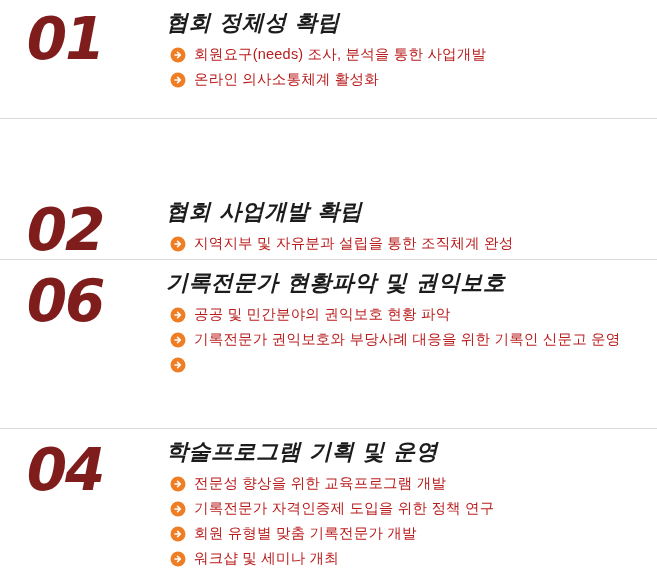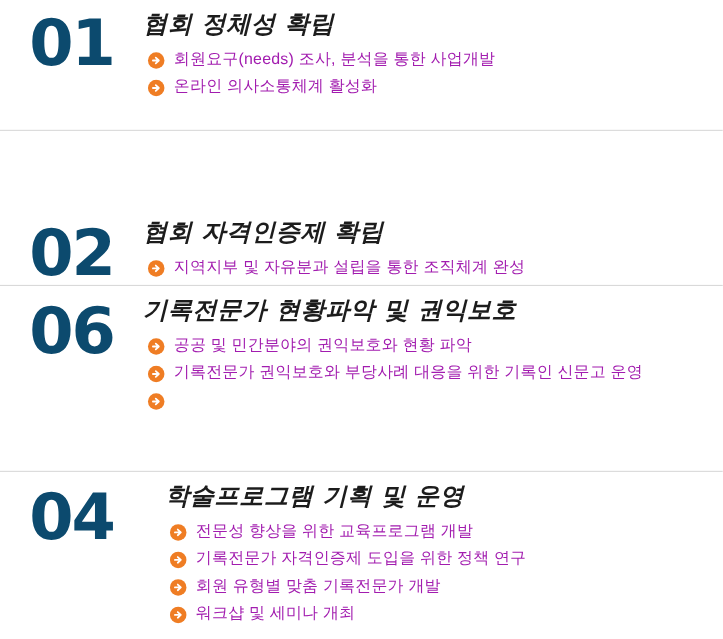--- a/index.html
+++ b/index.html
@@ -38,29 +38,31 @@
     flex: 0 0 130px;
     display: flex;
     justify-content: center;
     box-sizing: border-box;
     padding-top: 4px;
   }
   .num {
     font-family: "DejaVu Sans", sans-serif;
     font-size: 58px;
     font-weight: bold;
-    color: #0c4a6e;
+    color: #7f1d1d;
     letter-spacing: -2px;
     line-height: 1;
     user-select: none;
+    font-style: italic;
   }
   .body-col {
     flex: 1 1 auto;
     box-sizing: border-box;
     padding-right: 7px;
+    margin-left: 36px;
   }
   .sec-title {
     font-family: "DejaVu Serif", serif;
     font-size: 22px;
     font-weight: bold;
     font-style: italic;
     color: #1c1c1c;
     line-height: 1.15;
     margin: 0 0 10px 0;
     letter-spacing: 0.5px;
@@ -79,29 +81,29 @@
   .bullet-icon {
     flex: 0 0 auto;
     width: 16px;
     height: 16px;
     margin-right: 8px;
     margin-top: 2px;
   }
   .bullet-text {
     font-family: "Liberation Sans", sans-serif;
     font-size: 14.5px;
-    color: #a21caf;
+    color: #b91c1c;
     line-height: 1.3;
     letter-spacing: 0.2px;
   }
   
   .sec-1 { padding-top: 8px; height: 118px; }
   .sec-2 { padding-top: 10px; height: 140px; align-items: flex-end; }
   .sec-3 { padding-top: 10px; height: 168px; }
-  .sec-4 { padding-top: 10px; height: 152px; gap: 20px; }
+  .sec-4 { padding-top: 10px; height: 152px; }
   .sec-1 .num-col, .sec-2 .num-col, .sec-3 .num-col, .sec-4 .num-col { padding-top: 2px; }
   .sec-1 .sec-title { margin-top: 2px; }
 </style>
 </head>
 <body>
 
 <div class="page">
 
   <div class="section sec-1">
     <div class="num-col">
@@ -132,21 +134,21 @@
     </div>
   </div>
 
   <div class="divider"></div>
 
   <div class="section sec-2">
     <div class="num-col">
       <div class="num">02</div>
     </div>
     <div class="body-col">
-      <div class="sec-title">협회 자격인증제 확립</div>
+      <div class="sec-title">협회 사업개발 확립</div>
       <ul class="bullets">
         <li class="bullet">
           <span class="bullet-icon">
             <svg width="16" height="16" viewBox="0 0 16 16">
                 <circle cx="8" cy="8" r="7.5" fill="#ef7d24"></circle>
                 <path d="M5 8 h5 M7.6 5.4 L10.4 8 L7.6 10.6" stroke="#ffffff" stroke-width="1.6" fill="none" stroke-linecap="round" stroke-linejoin="round"></path>
               </svg>
           </span>
           <span class="bullet-text">지역지부 및 자유분과 설립을 통한 조직체계 완성</span>
         </li>
@@ -163,21 +165,21 @@
     <div class="body-col">
       <div class="sec-title">기록전문가 현황파악 및 권익보호</div>
       <ul class="bullets">
         <li class="bullet">
           <span class="bullet-icon">
             <svg width="16" height="16" viewBox="0 0 16 16">
                 <circle cx="8" cy="8" r="7.5" fill="#ef7d24"></circle>
                 <path d="M5 8 h5 M7.6 5.4 L10.4 8 L7.6 10.6" stroke="#ffffff" stroke-width="1.6" fill="none" stroke-linecap="round" stroke-linejoin="round"></path>
               </svg>
           </span>
-          <span class="bullet-text">공공 및 민간분야의 권익보호와 현황 파악</span>
+          <span class="bullet-text">공공 및 민간분야의 권익보호 현황 파악</span>
         </li>
         <li class="bullet">
           <span class="bullet-icon">
             <svg width="16" height="16" viewBox="0 0 16 16">
                 <circle cx="8" cy="8" r="7.5" fill="#ef7d24"></circle>
                 <path d="M5 8 h5 M7.6 5.4 L10.4 8 L7.6 10.6" stroke="#ffffff" stroke-width="1.6" fill="none" stroke-linecap="round" stroke-linejoin="round"></path>
               </svg>
           </span>
           <span class="bullet-text">기록전문가 권익보호와 부당사례 대응을 위한 기록인 신문고 운영</span>
         </li>

